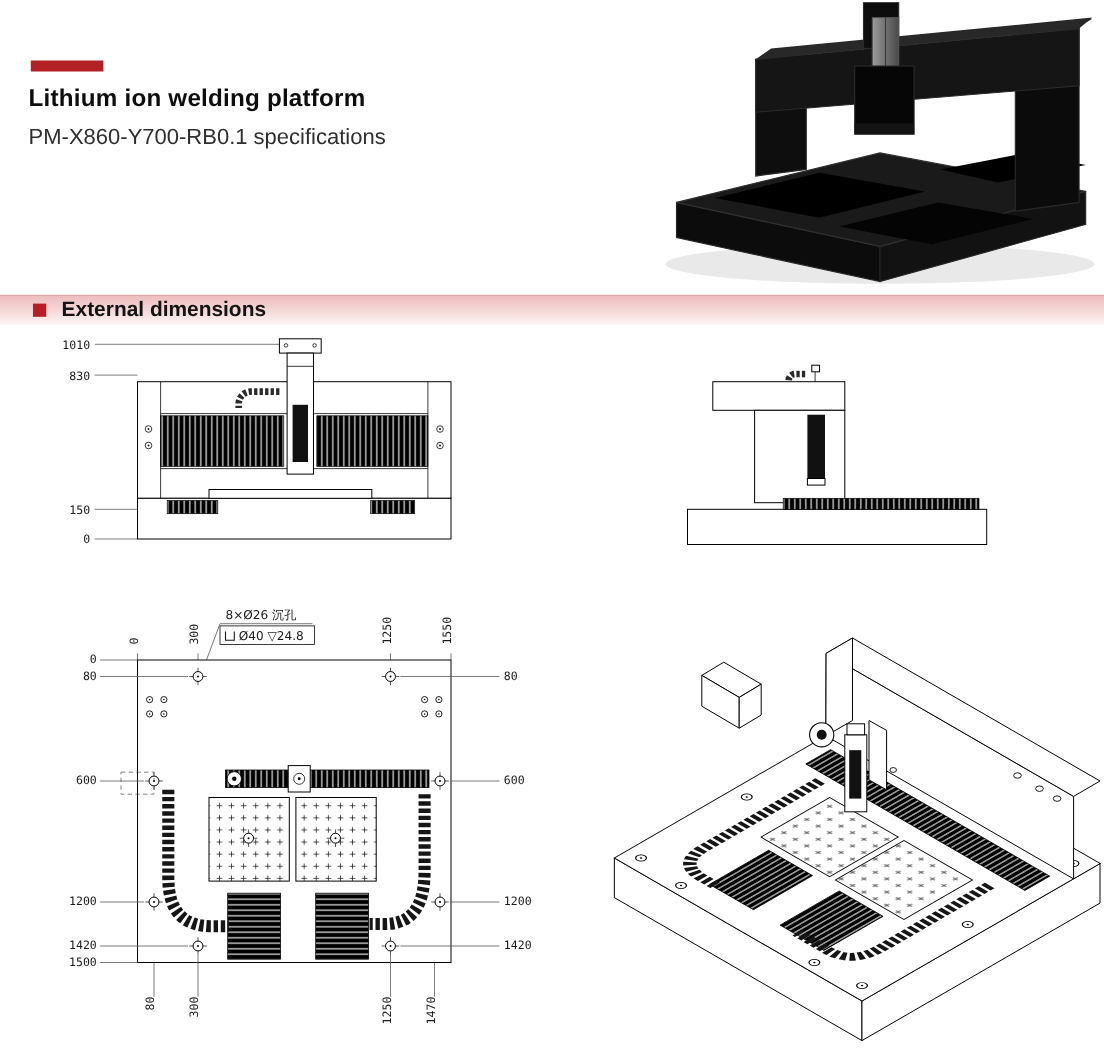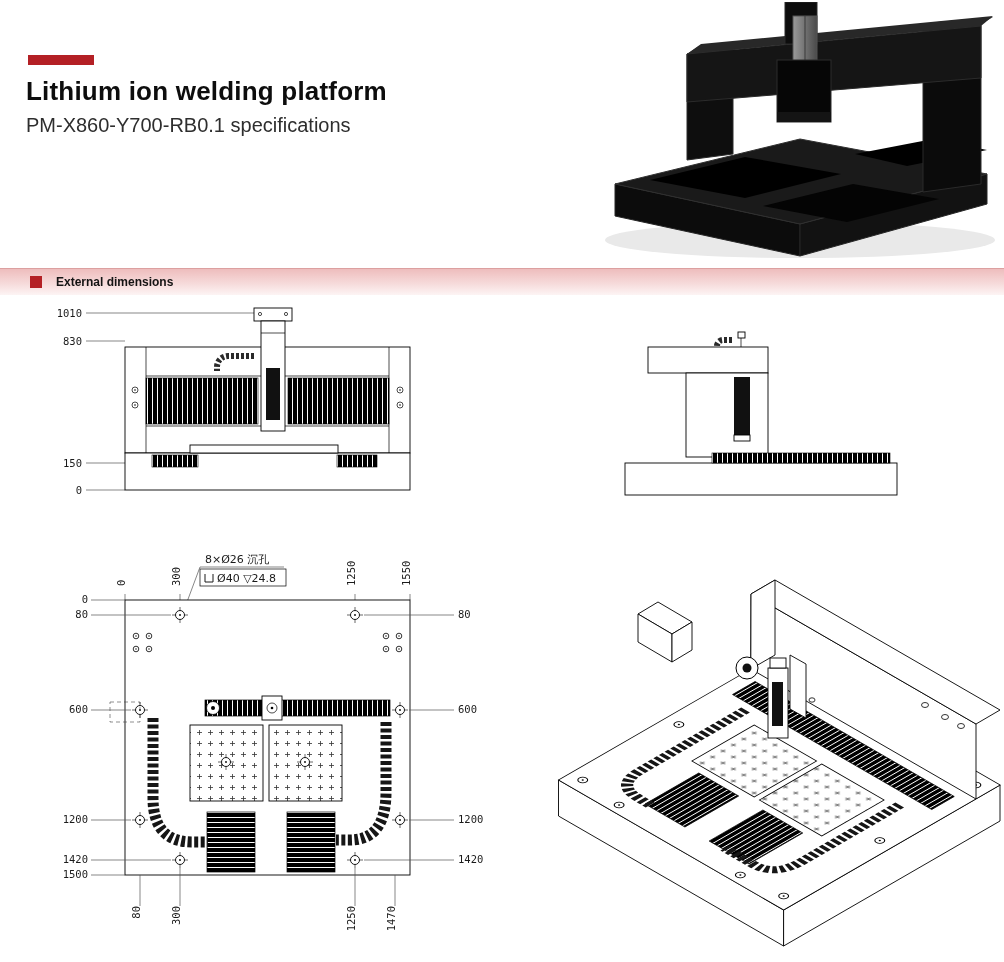--- a/index.html
+++ b/index.html
@@ -1,26 +1,26 @@
 <!DOCTYPE html>
 <html><head>
 <meta charset="utf-8">
 <style>
   html,body{margin:0;padding:0;background:#fff;}
   .page{position:relative;width:1004px;height:962px;background:#fff;overflow:hidden;
         font-family:"Liberation Sans",sans-serif;color:#111;}
   .accent-bar{position:absolute;left:28px;top:55px;width:66px;height:10px;background:#b42025;}
-  .title{position:absolute;left:26px;top:76px;font-size:26px;font-weight:bold;color:#0d0d0d;margin:0;letter-spacing:.2px;}
+  .title{position:absolute;left:26px;top:76px;font-size:22px;font-weight:bold;color:#0d0d0d;margin:0;letter-spacing:.2px;}
   .subtitle{position:absolute;left:26px;top:114px;font-size:20px;color:#2e2e2e;margin:0;font-weight:400;text-align:center;}
   .product-photo{position:absolute;left:595px;top:2px;}
   .section-bar{position:absolute;left:0;top:268px;width:1004px;height:26px;
     background:linear-gradient(to bottom,#eebdbd 0%,#f6dada 55%,#fdf4f4 100%);
     border-top:1px solid #dca0a0;display:flex;align-items:center;}
   .section-bullet{width:12px;height:12px;background:#b42025;margin-left:30px;flex:0 0 auto;}
-  .section-label{margin-left:14px;font-size:12px;font-weight:bold;color:#141414;}
+  .section-label{margin-left:14px;font-size:19px;font-weight:bold;color:#141414;}
   .dwg{position:absolute;}
   svg text.dim{font-family:"DejaVu Sans Mono",monospace;font-size:10.5px;fill:#1a1a1a;}
   svg text.note{font-family:"DejaVu Sans",sans-serif;font-size:11px;fill:#1a1a1a;}
   svg .outline{fill:#fff;stroke:#000;stroke-width:.9;}
   svg .thin{fill:none;stroke:#000;stroke-width:.7;}
   svg .dimline{stroke:#555;stroke-width:.7;fill:none;}
   svg .chain{fill:none;stroke:#161616;stroke-width:11;stroke-dasharray:4 2.5;}
   svg .chain-s{fill:none;stroke:#2a2a2a;stroke-width:6;stroke-dasharray:3 2;}
 </style>
 </head>

